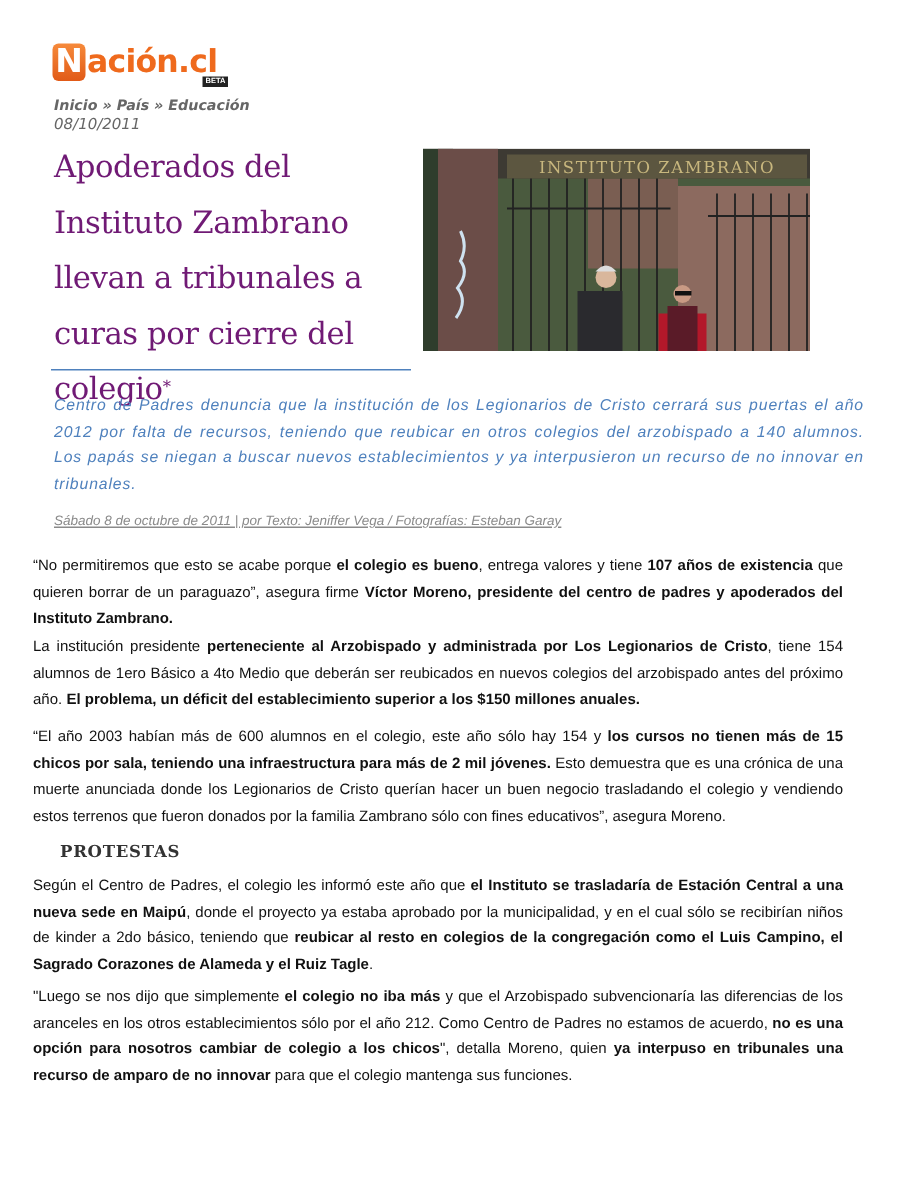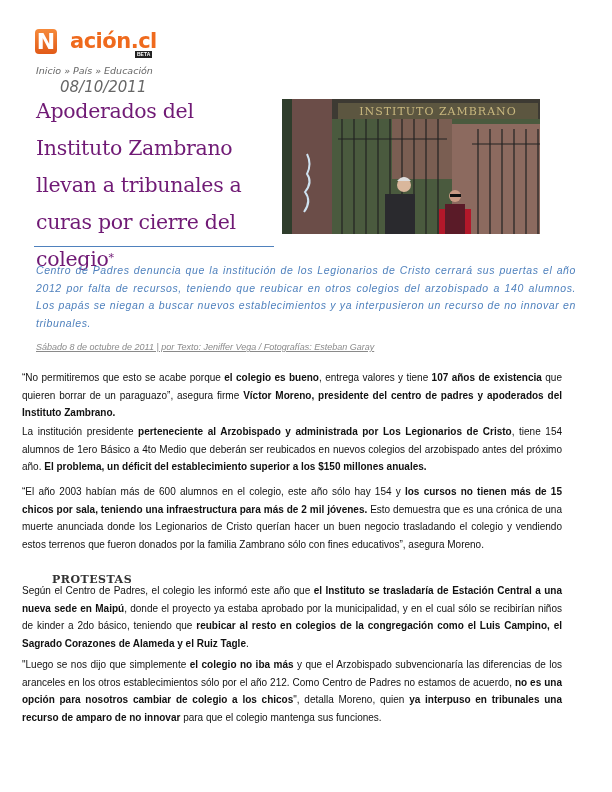--- a/index.html
+++ b/index.html
@@ -1,31 +1,31 @@
 <!DOCTYPE html>
 <html><head>
 <meta charset="utf-8">
 <style>
   html, body { margin: 0; padding: 0; background: #ffffff; }
   body { width: 612px; height: 792px; position: relative; overflow: hidden; font-family: "Liberation Sans", sans-serif; color: #1a1a1a; }
   .logo { position: absolute; left: 35px; top: 29px; height: 32px; display: flex; align-items: flex-start; }
   .logo-n { background: linear-gradient(#f68a3b, #e15a17); color: #fff; font-weight: bold; font-size: 22px; width: 22px; height: 25px; border-radius: 4px; display: flex; align-items: center; justify-content: center; font-family: "DejaVu Sans", sans-serif; }
-  .logo-rest { color: #ef6a1d; font-weight: bold; font-size: 21px; line-height: 25px; font-family: "DejaVu Sans", sans-serif; letter-spacing: -0.5px; margin-left: 13px; }
+  .logo-rest { color: #ef6a1d; font-weight: bold; font-size: 21px; line-height: 25px; font-family: "DejaVu Sans", sans-serif; letter-spacing: -0.5px; margin-left: 1px; }
   .logo-beta { position: absolute; left: 100px; top: 22px; background: #222; color: #fff; font-size: 5px; font-weight: bold; padding: 0 2px; line-height: 7px; }
-  .breadcrumb { position: absolute; left: 36px; top: 65px; font-size: 9.5px; font-style: italic; color: #666; font-family: "DejaVu Sans", sans-serif; }
-  .date { position: absolute; left: 36px; top: 78px; font-size: 15px; font-style: italic; color: #666; font-family: "DejaVu Sans", sans-serif; margin-left: 24px; }
+  .breadcrumb { position: absolute; left: 36px; top: 65px; font-size: 9.5px; font-style: italic; color: #666; font-family: "DejaVu Sans", sans-serif; font-weight: bold; }
+  .date { position: absolute; left: 36px; top: 78px; font-size: 10px; font-style: italic; color: #666; font-family: "DejaVu Sans", sans-serif; }
   .headline { position: absolute; left: 36px; top: 93px; width: 240px; font-family: "DejaVu Serif", serif; font-size: 20.5px; line-height: 37px; color: #701a75; margin: 0; font-weight: normal; letter-spacing: -0.3px; }
   .headline sup { font-size: 11px; vertical-align: top; position: relative; top: -2px; }
   .headline-rule { position: absolute; left: 34px; top: 246px; width: 240px; height: 1px; background: #4f81bd; }
   .photo { position: absolute; left: 282px; top: 99px; width: 258px; height: 135px; overflow: hidden; }
   .lead { position: absolute; left: 36px; top: 262px; width: 540px; font-size: 10.5px; line-height: 17.5px; font-style: italic; color: #4f81bd; letter-spacing: 0.6px; text-align: justify; margin: 0; }
   .byline { position: absolute; left: 36px; top: 342px; font-size: 9px; font-style: italic; color: #8a8a8a; margin: 0; text-decoration: underline; }
   .body-p { position: absolute; left: 22px; width: 540px; font-size: 10px; line-height: 17.5px; color: #111; text-align: justify; margin: 0; }
   .body-p b { font-weight: bold; }
-  .section-title { position: absolute; left: 36px; top: 557px; font-family: "DejaVu Serif", serif; font-weight: bold; font-size: 11px; color: #333; letter-spacing: 0.5px; margin: 16px; }
+  .section-title { position: absolute; left: 36px; top: 557px; font-family: "DejaVu Serif", serif; font-weight: bold; font-size: 11px; color: #333; letter-spacing: 0.5px; margin: 4px; }
 </style>
 </head>
 <body>
 
 <div class="logo">
   <span class="logo-n">N</span>
   <span class="logo-rest">ación.cl</span>
   <span class="logo-beta">BETA</span>
 </div>
 

